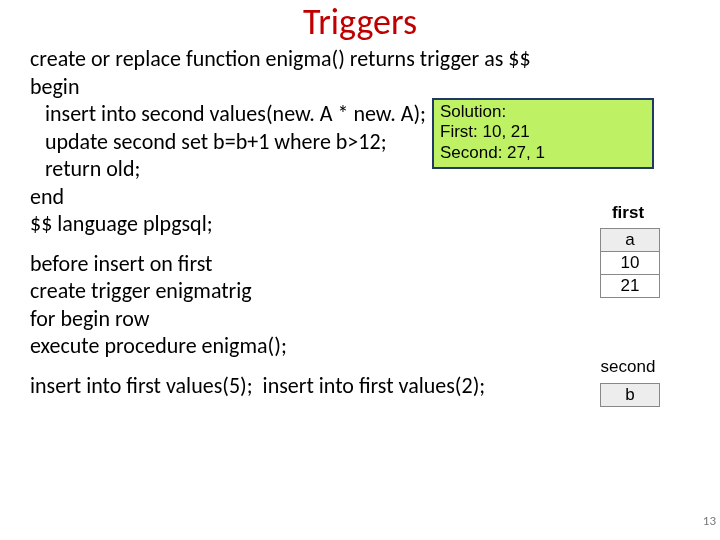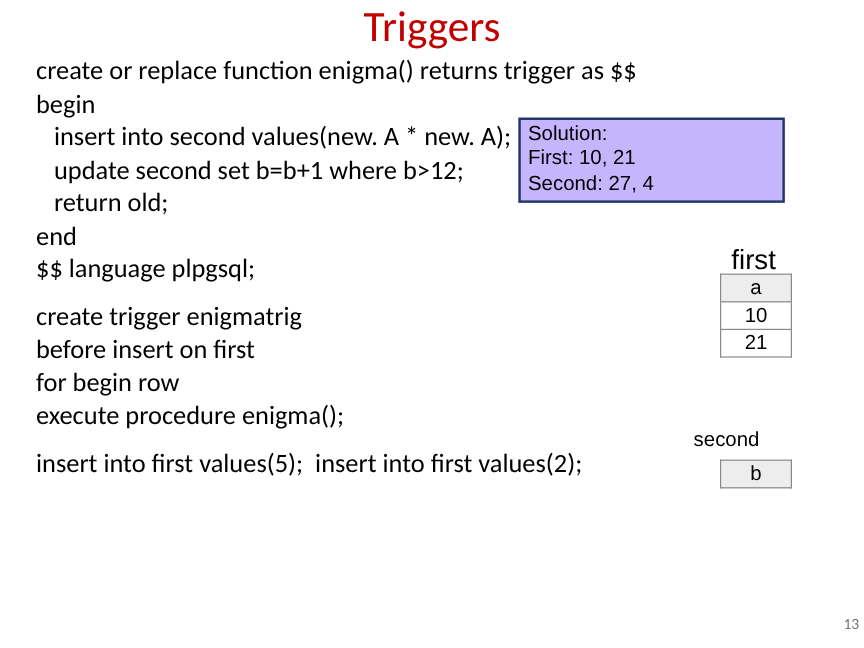--- a/index.html
+++ b/index.html
@@ -36,43 +36,45 @@
     line-height: 1.25;
     color: #000;
   }
   .body-text div { white-space: pre; }
   .gap { height: 12px; }
   .solution-box {
     position: absolute;
     left: 432px;
     top: 98px;
     width: 206px;
-    background: #c4b5fd;
+    background: #bef264;
     border: 2px solid #203864;
     padding: 2px 6px 4px 6px;
     font-family: Arial, sans-serif;
     font-size: 17px;
     line-height: 1.2;
     color: #000;
   }
   .first-label {
     position: absolute;
     left: 598px;
     top: 203px;
     font-family: Arial, sans-serif;
-    font-size: 23px;
+    font-size: 17px;
     text-align: center;
     width: 60px;
+    font-weight: bold;
   }
   .second-label {
     position: absolute;
     left: 578px;
     top: 357px;
     font-family: Arial, sans-serif;
     font-size: 17px;
+    text-align: center;
     width: 100px;
   }
   table.mini {
     position: absolute;
     border-collapse: collapse;
     font-family: Arial, sans-serif;
     font-size: 17px;
     text-align: center;
   }
   table.mini td, table.mini th {
@@ -104,32 +106,32 @@
 
   <div class="body-text">
     <div>create or replace function enigma() returns trigger as $$</div>
     <div>begin</div>
     <div>   insert into second values(new. A * new. A);</div>
     <div>   update second set b=b+1 where b&gt;12;</div>
     <div>   return old;</div>
     <div>end</div>
     <div>$$ language plpgsql;</div>
     <div class="gap"></div>
+    <div>before insert on first</div>
     <div>create trigger enigmatrig</div>
-    <div>before insert on first</div>
     <div>for begin row</div>
     <div>execute procedure enigma();</div>
     <div class="gap"></div>
     <div>insert into first values(5);  insert into first values(2);</div>
   </div>
 
   <div class="solution-box">
     <div>Solution:</div>
     <div>First: 10, 21</div>
-    <div>Second: 27, 4</div>
+    <div>Second: 27, 1</div>
   </div>
 
   <div class="first-label">first</div>
   <table class="mini tbl-first">
     <tbody>
         <tr>
           <th>a</th>
         </tr>
     <tr>
           <td>10</td>

